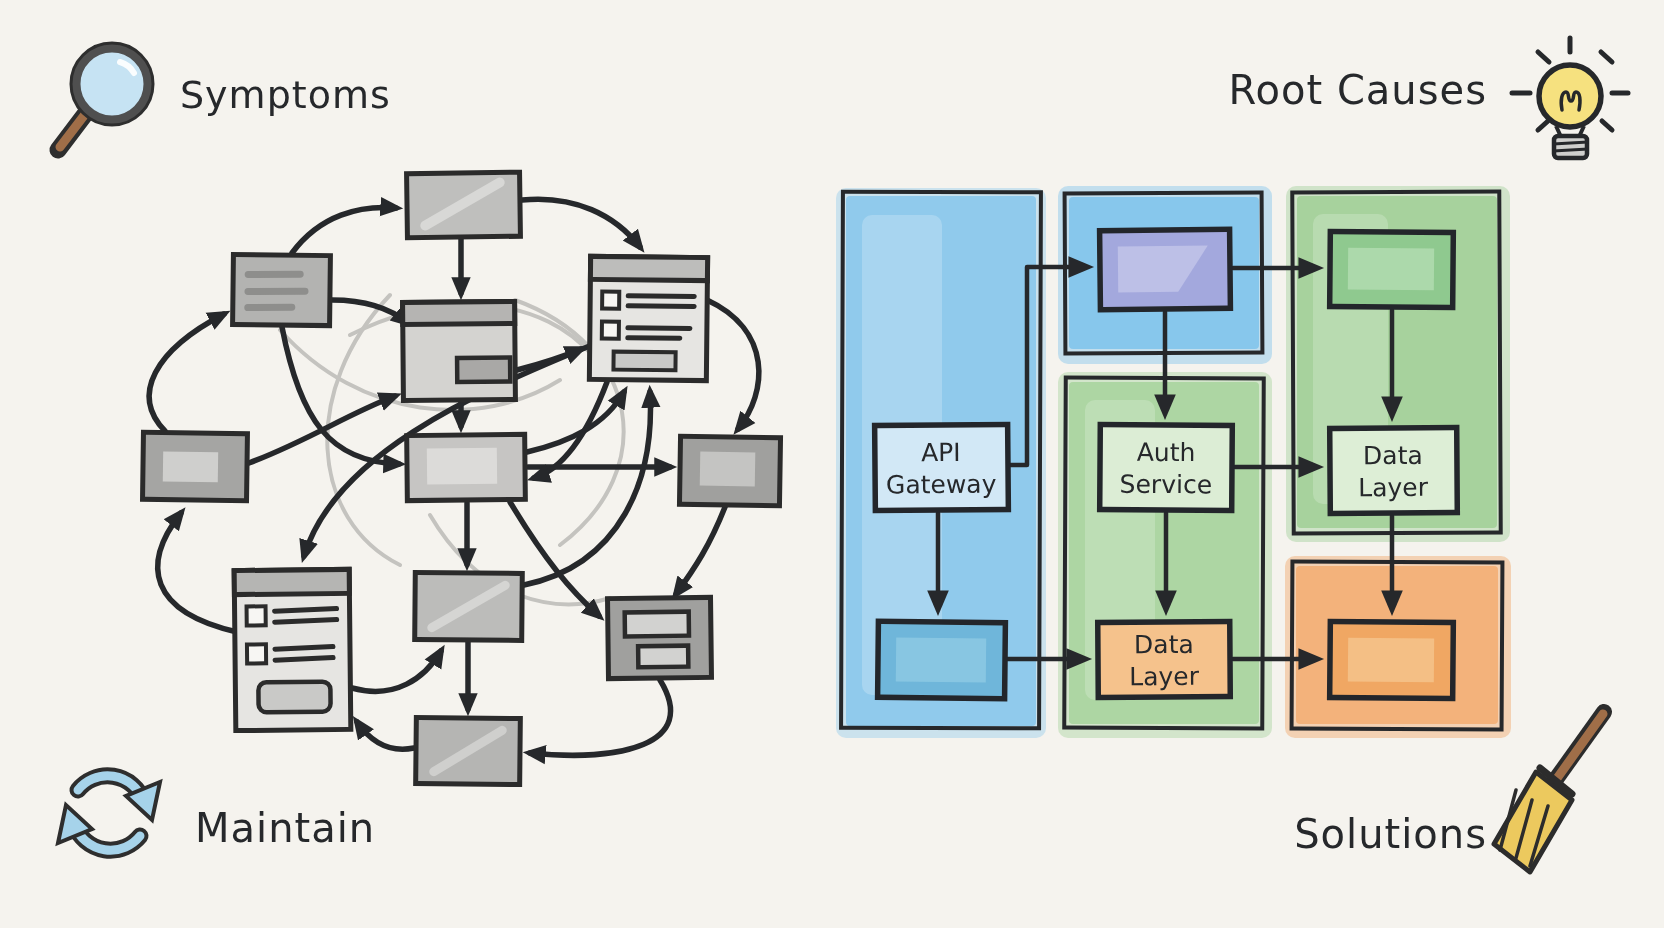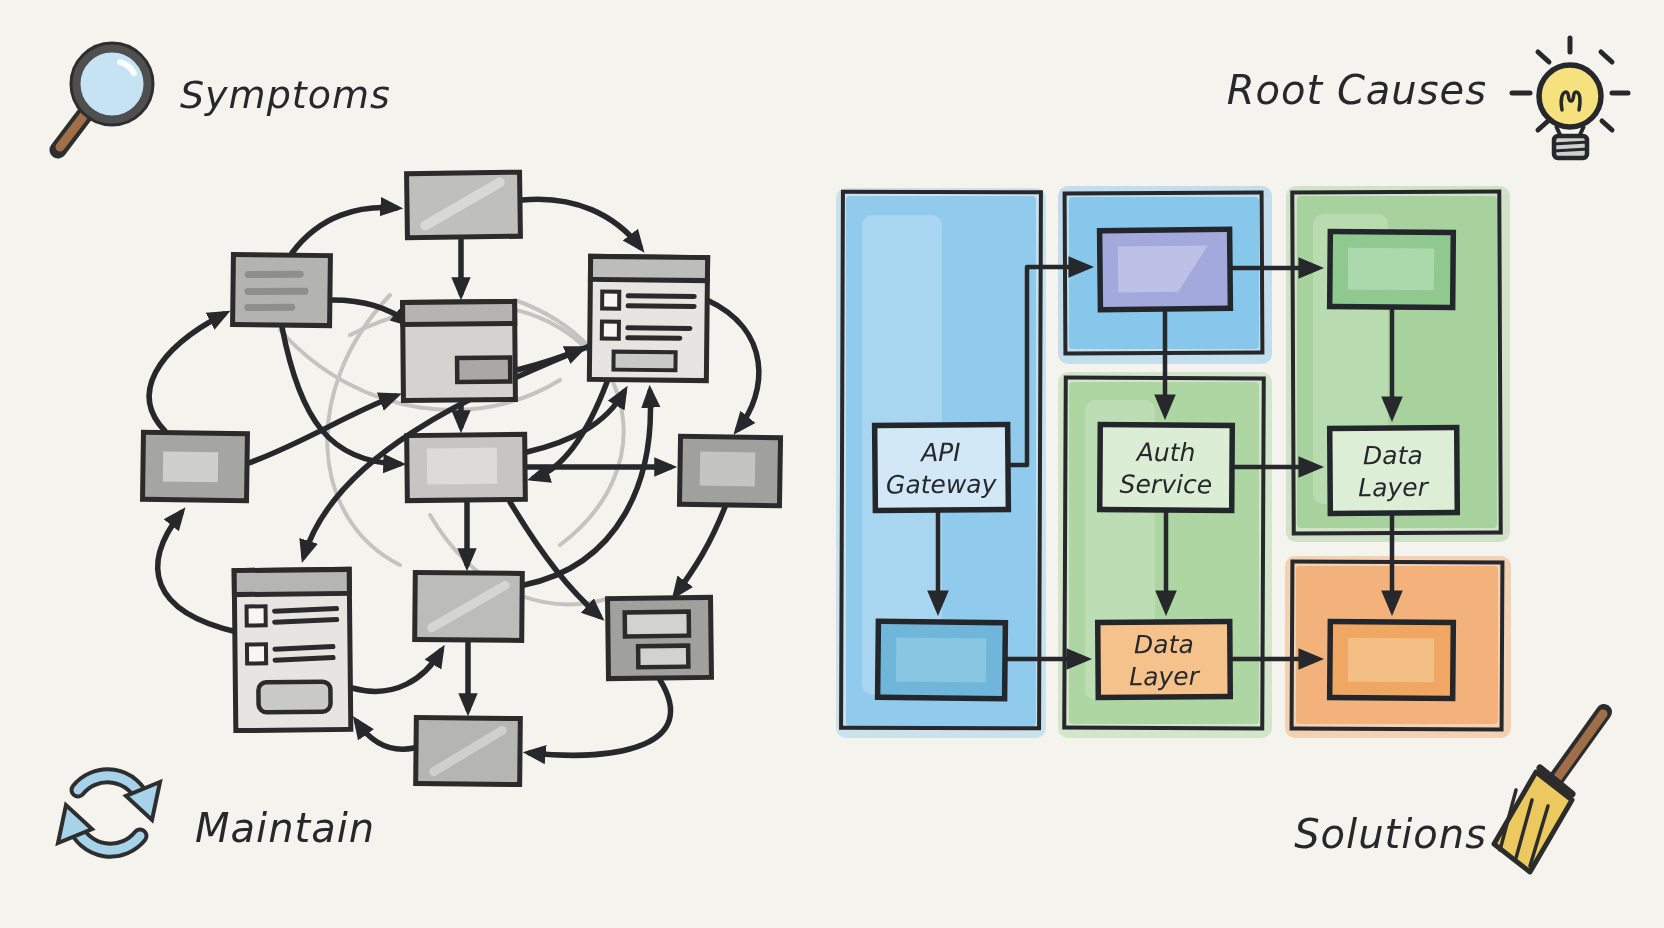--- a/index.html
+++ b/index.html
@@ -1,17 +1,17 @@
 <!DOCTYPE html>
 <html><head>
 <meta charset="utf-8">
 <style>
   html,body{margin:0;padding:0;}
   body{background:#e8e6e0;font-family:"DejaVu Sans",sans-serif;}
-  .stage{position:relative;width:1664px;height:928px;overflow:hidden;background:#f5f3ee;font-style:italic;}
+  .stage{position:relative;width:1664px;height:928px;overflow:hidden;background:#f5f3ee;}
   .stage svg{position:absolute;left:0;top:0;display:block;}
   text{font-family:"DejaVu Sans","Liberation Sans",sans-serif;fill:#26282b;}
   .corner-label{font-size:40px;font-weight:500;letter-spacing:1px;}
   .corner-label-sm{font-size:38px;font-weight:500;letter-spacing:1px;}
   .node-label{font-size:25px;text-anchor:middle;}
 </style>
 </head>
 <body>
 
 <div class="stage">

